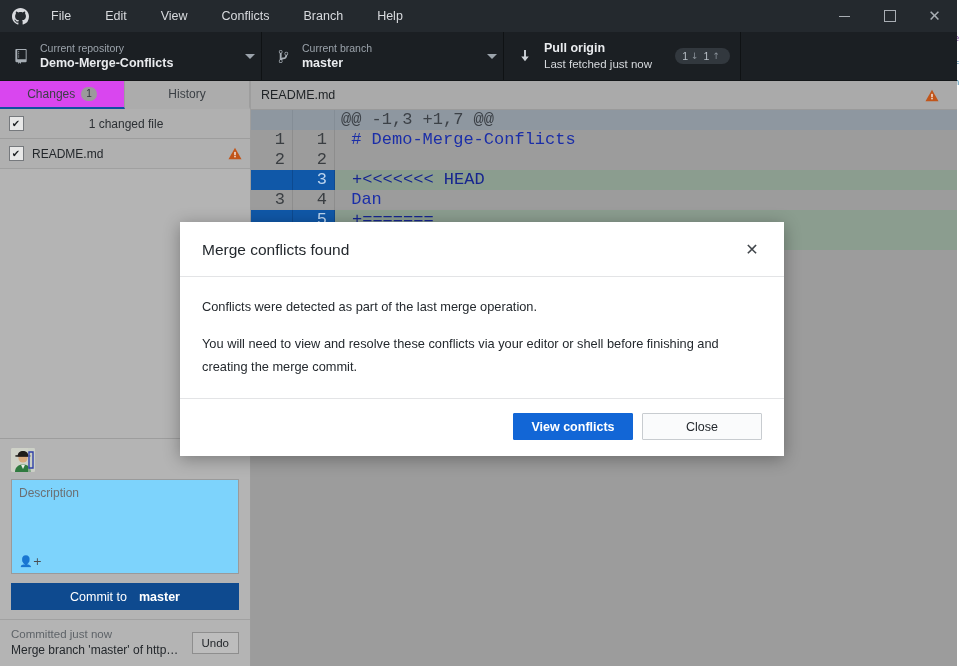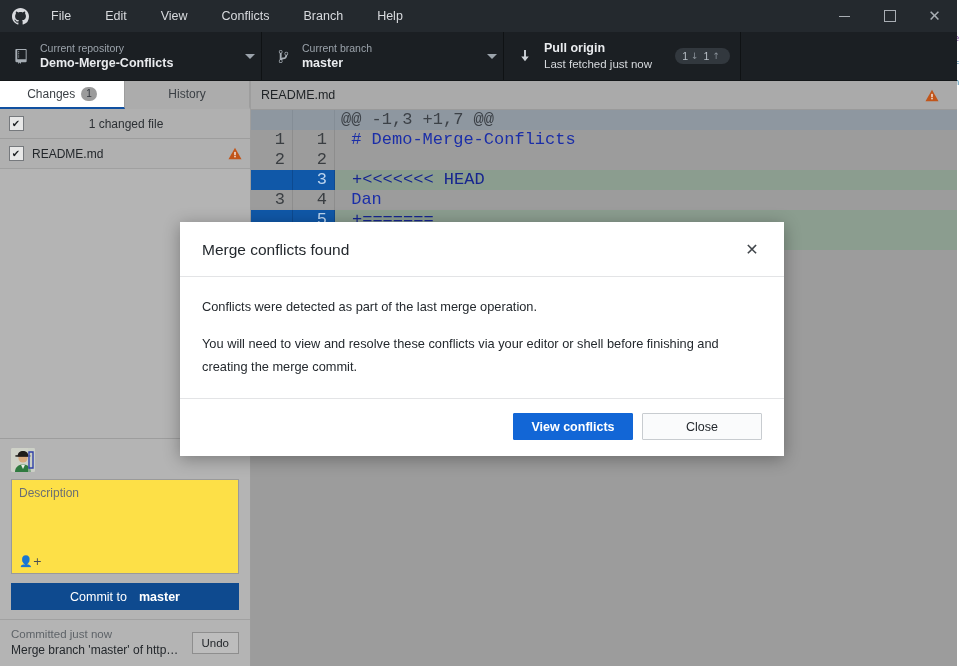--- a/index.html
+++ b/index.html
@@ -202,21 +202,21 @@
     justify-content: center;
     gap: 6px;
     font-size: 12px;
     color: #3a3f44;
     border-bottom: 2px solid transparent;
     background: #acacac;
     cursor: default;
     border-right: 1px solid #9d9d9d;
   }
   .tab.active {
-    background: #ffffff;
+    background: #d946ef;
     border-bottom-color: #1050a0;
   }
   .tab-count {
     background: #9b9b9b;
     border-radius: 8px;
     font-size: 10px;
     color: #30343a;
     padding: 1px 5px;
     line-height: 12px;
   }
@@ -302,21 +302,21 @@
     color: #22262a;
     padding: 0 6px;
     box-sizing: border-box;
     font-family: "Liberation Sans", sans-serif;
     outline: none;
     min-width: 0;
   }
   #description-box {
     margin-top: 7px;
     height: 95px;
-    background: #fde047;
+    background: #7dd3fc;
     border: 1px solid #9a9a9a;
     position: relative;
     box-sizing: border-box;
   }
   #description-placeholder {
     position: absolute;
     left: 7px; top: 6px;
     font-size: 12px;
     color: #6b6f73;
   }

